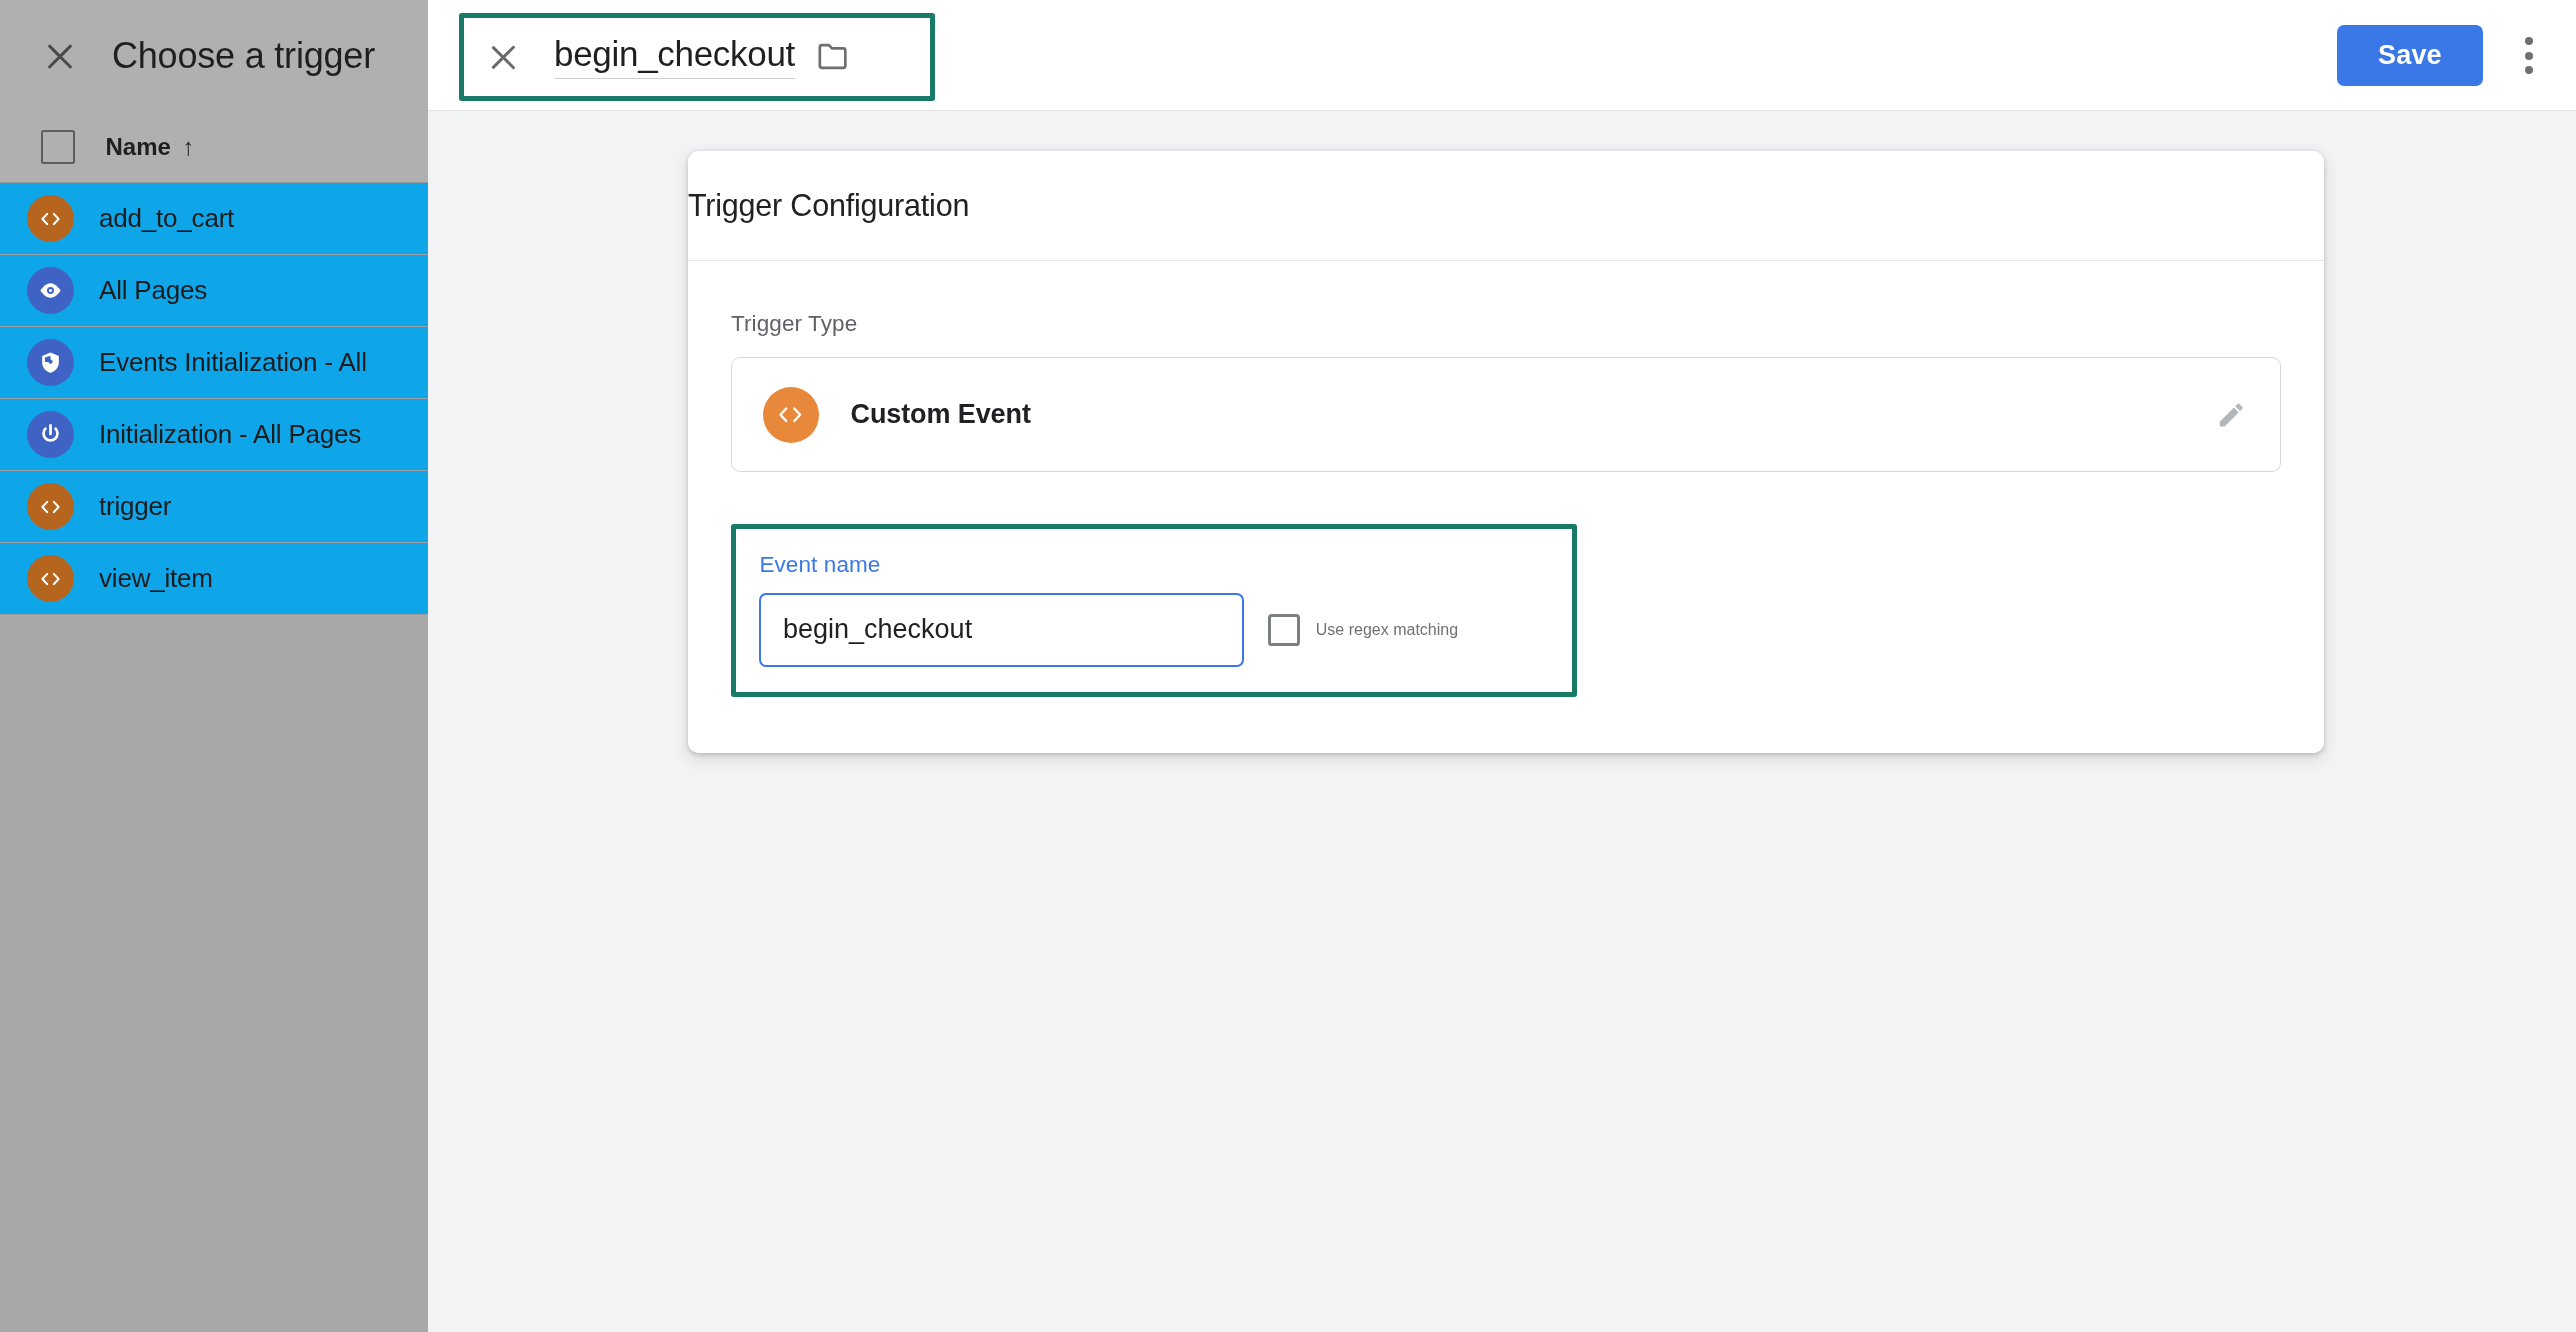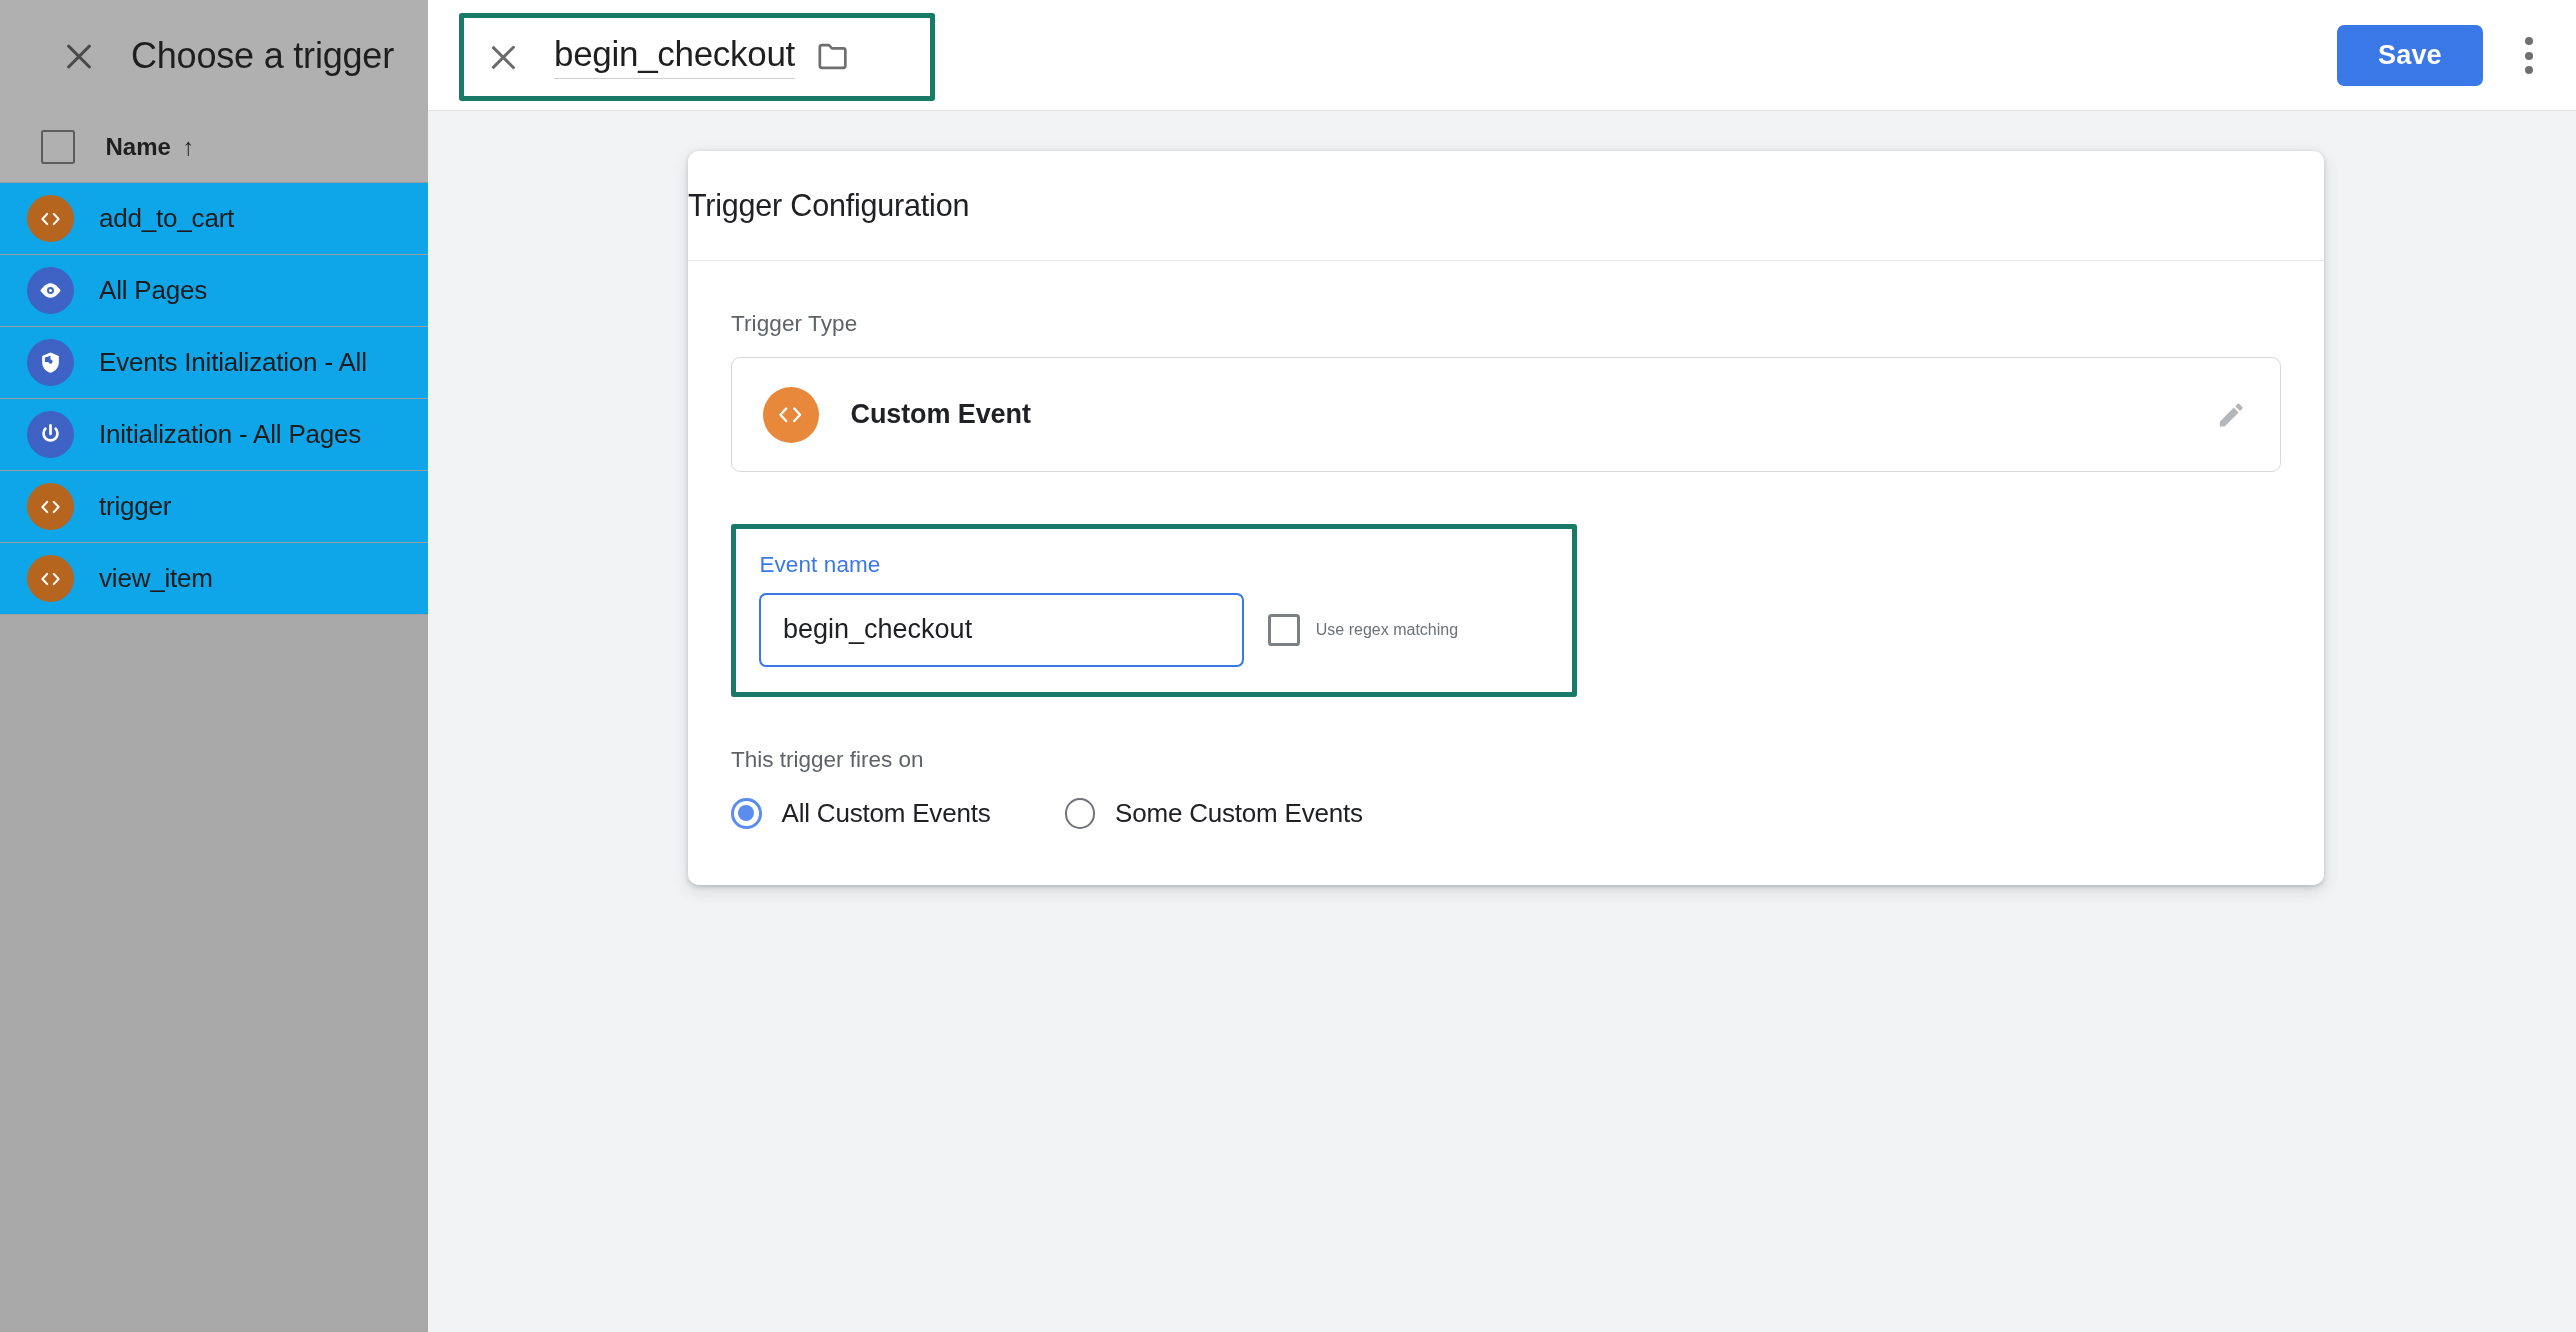--- a/index.html
+++ b/index.html
@@ -18,21 +18,21 @@
     left: 0; top: 0;
     width: 428px;
     height: 1333px;
     background: #a8a8a8;
     z-index: 1;
   }
   #backdrop-sidebar-header {
     height: 111px;
     display: flex;
     align-items: center;
-    padding-left: 59px;
+    padding-left: 40px;
     background: #b0b0b0;
   }
   .sb-close-x {
     width: 40px; height: 40px;
     position: relative;
     flex: none;
     margin-right: 32px;
   }
   .sb-close-x::before, .sb-close-x::after {
     content: "";
@@ -478,30 +478,17 @@
         <div id="event-name-label">Event name</div>
         <div id="event-name-row">
           <input id="event-name-input" type="text" value="begin_checkout" style="">
           <div id="regex-wrapper">
             <div id="regex-checkbox"></div>
             <span id="regex-label">Use regex matching</span>
           </div>
         </div>
       </div>
 
-      <div id="fires-on-block">
-        <div id="fires-on-label">This trigger fires on</div>
-        <div id="radio-row">
-            <label class="radio-option">
-              <span class="radio-circle selected"></span>
-              <span class="radio-text">All Custom Events</span>
-            </label>
-            <label class="radio-option">
-              <span class="radio-circle"></span>
-              <span class="radio-text">Some Custom Events</span>
-            </label>
-          </div>
-      </div>
 
     </div>
   </div>
 </div>
 
 
 </body></html>

